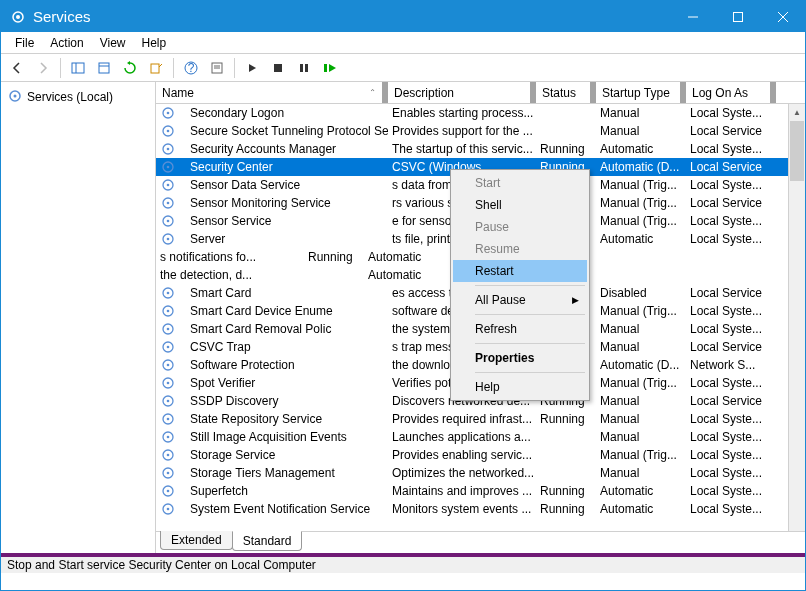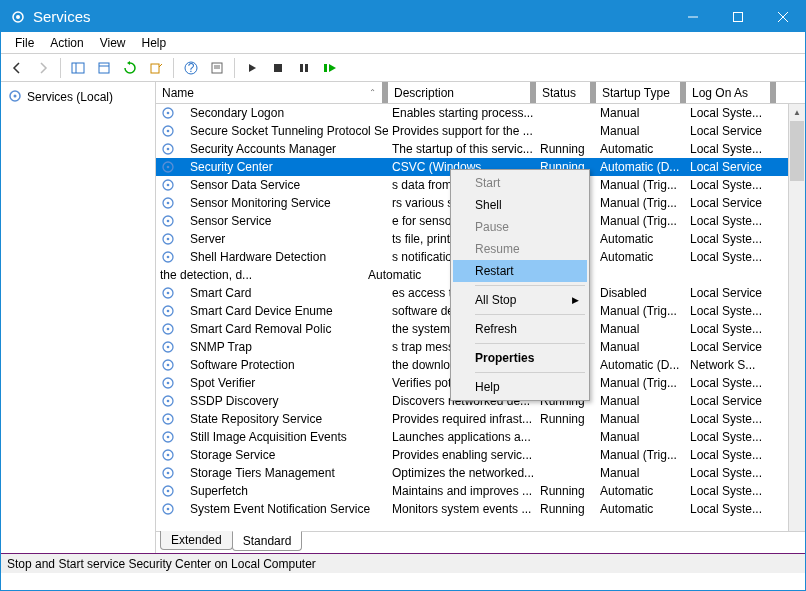--- a/index.html
+++ b/index.html
@@ -56,21 +56,21 @@
 .sb-btn { height: 17px; background: #f0f0f0; display: flex; align-items: center; justify-content: center; color: #606060; font-size: 8px; }
 .sb-thumb { position: absolute; left: 1px; right: 1px; top: 17px; height: 60px; background: #cdcdcd; }
 
 
 .bottom-tabs { height: 22px; border-top: 1px solid #d0d0d0; display: flex; align-items: flex-start; padding-left: 4px; background:#fff;}
 .btab { padding: 2px 10px; border: 1px solid #999; border-top: none; border-radius: 0 0 4px 4px; background: #fff; margin-right: -1px; position:relative; top:-1px;}
 .btab.active { background: #fff; border-top:1px solid #fff; z-index:2;}
 .btab.inactive { background:#f4f4f4; }
 
 
-.statusbar { height: 20px; border-top: 1px solid #701a75; padding: 2px 6px; display: flex; align-items: center; background: #f0f0f0; }
+.statusbar { height: 20px; border-top: 4px solid #701a75; padding: 2px 6px; display: flex; align-items: center; background: #f0f0f0; }
 
 
 .context-menu { position: absolute; left: 294px; top: 87px; width: 140px; background: #f0f0f0; border: 1px solid #a0a0a0; box-shadow: 2px 2px 4px rgba(0,0,0,0.25); padding: 2px; z-index: 100; }
 .cm-item { height: 22px; display: flex; align-items: center; padding-left: 22px; padding-right:8px; position: relative; }
 .cm-item.disabled { color: #808080; }
 .cm-item.highlight { background: #90c8f6; }
 .cm-item .sub-arrow { margin-left: auto; font-size: 9px; }
 .cm-sep { height: 1px; background: #d0d0d0; margin: 3px 2px 3px 22px; }
 .cm-item.bold { font-weight: 600; }
 
@@ -329,29 +329,20 @@
               </svg>
             </span>
             <span>Server</span>
           </div>
           <div class="cell c-desc">ts file, print, and ...</div>
           <div class="cell c-status">Running</div>
           <div class="cell c-startup">Automatic</div>
           <div class="cell c-logon">Local Syste...</div>
         </div>
         <div class="row">
-          <div class="cell c-name">
-            <span class="svc-icon">
-              <svg width="14" height="14">
-                <circle cx="7" cy="7" r="5" fill="none" stroke="#5a8fd6" stroke-width="1.3"></circle>
-                <circle cx="7" cy="7" r="1.3" fill="#5a8fd6"></circle>
-              </svg>
-            </span>
-            <span>Shell Hardware Detection</span>
-          </div>
           <div class="cell c-desc">s notifications fo...</div>
           <div class="cell c-status">Running</div>
           <div class="cell c-startup">Automatic</div>
           <div class="cell c-logon">Local Syste...</div>
         </div>
         <div class="row">
           <div class="cell c-desc">the detection, d...</div>
           <div class="cell c-status"></div>
           <div class="cell c-startup">Automatic</div>
           <div class="cell c-logon">Local Syste...</div>
@@ -402,21 +393,21 @@
           <div class="cell c-logon">Local Syste...</div>
         </div>
         <div class="row">
           <div class="cell c-name">
             <span class="svc-icon">
               <svg width="14" height="14">
                 <circle cx="7" cy="7" r="5" fill="none" stroke="#5a8fd6" stroke-width="1.3"></circle>
                 <circle cx="7" cy="7" r="1.3" fill="#5a8fd6"></circle>
               </svg>
             </span>
-            <span>SNMP Trap</span>
+            <span>CSVC Trap</span>
           </div>
           <div class="cell c-desc">s trap messages ...</div>
           <div class="cell c-status"></div>
           <div class="cell c-startup">Manual</div>
           <div class="cell c-logon">Local Service</div>
         </div>
         <div class="row">
           <div class="cell c-name">
             <span class="svc-icon">
               <svg width="14" height="14">
@@ -554,21 +545,21 @@
       </div>
 
     <div class="context-menu">
       <div class="cm-item disabled">Start</div>
       <div class="cm-item">Shell</div>
       <div class="cm-item disabled">Pause</div>
       <div class="cm-item disabled">Resume</div>
       <div class="cm-item highlight">Restart</div>
       <div class="cm-sep"></div>
       <div class="cm-item">
-          <span>All Stop</span>
+          <span>All Pause</span>
           <span class="sub-arrow">▶</span>
         </div>
       <div class="cm-sep"></div>
       <div class="cm-item">Refresh</div>
       <div class="cm-sep"></div>
       <div class="cm-item bold">Properties</div>
       <div class="cm-sep"></div>
       <div class="cm-item">Help</div>
     </div>
 

